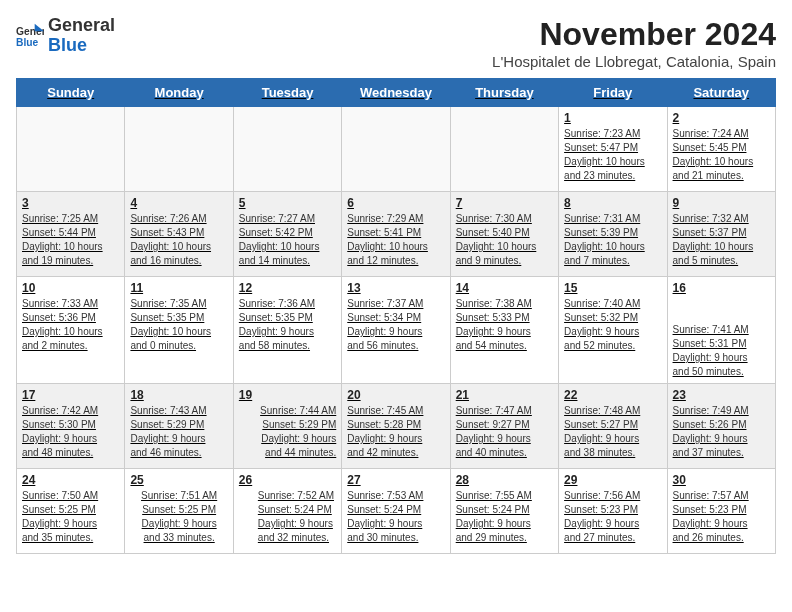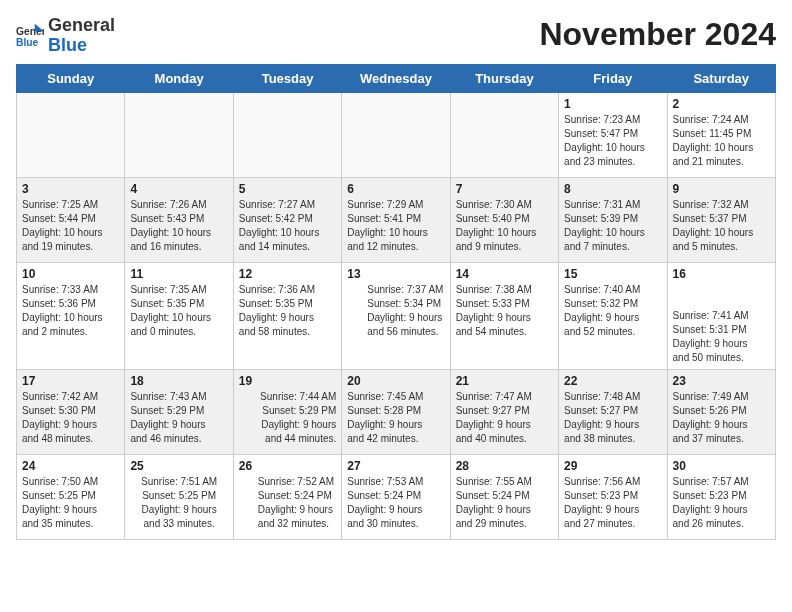--- a/index.html
+++ b/index.html
@@ -39,20 +39,21 @@
       color: #222;
     }
     .location {
       font-size: 15px;
       color: #444;
     }
     .calendar {
       width: 100%;
       border-collapse: collapse;
       table-layout: fixed;
+      text-decoration: underline;
     }
     .calendar th {
       background: #2b6cb0;
       color: #fff;
       text-align: center;
       padding: 6px 4px;
       font-size: 13px;
       border: 1px solid #2b6cb0;
     }
     .calendar td {
@@ -93,20 +94,21 @@
     </svg>
     <div>
       <div class="logo-text">
         <span class="general">General</span><br>
         <span class="blue">Blue</span>
       </div>
     </div>
   </div>
   <div class="title-block">
     <div class="month-title">November 2024</div>
+    <div class="location">L'Hospitalet de Llobregat, Catalonia, Spain</div>
   </div>
 </div>
 
 <table class="calendar">
   <thead>
     <tr>
     <th>Sunday</th>
         <th>Monday</th>
         <th>Tuesday</th>
         <th>Wednesday</th>
@@ -125,21 +127,21 @@
         <td>
           <div class="day-number">1</div>
           <div class="day-info" style="white-space: pre-line;">Sunrise: 7:23 AM
 Sunset: 5:47 PM
 Daylight: 10 hours
 and 23 minutes.</div>
         </td>
         <td>
           <div class="day-number">2</div>
           <div class="day-info" style="white-space: pre-line;">Sunrise: 7:24 AM
-Sunset: 11:45 PM
+Sunset: 5:45 PM
 Daylight: 10 hours
 and 21 minutes.</div>
         </td>
       </tr>
       <tr>
         <td class="shaded">
           <div class="day-number">3</div>
           <div class="day-info" style="white-space: pre-line;">Sunrise: 7:25 AM
 Sunset: 5:44 PM
 Daylight: 10 hours
@@ -205,21 +207,21 @@
         </td>
         <td>
           <div class="day-number">12</div>
           <div class="day-info" style="white-space: pre-line;">Sunrise: 7:36 AM
 Sunset: 5:35 PM
 Daylight: 9 hours
 and 58 minutes.</div>
         </td>
         <td>
           <div class="day-number">13</div>
-          <div class="day-info" style="white-space: pre-line; margin-left: 20px;">Sunrise: 7:37 AM
+          <div class="day-info" style="white-space: pre-line;">Sunrise: 7:37 AM
 Sunset: 5:34 PM
 Daylight: 9 hours
 and 56 minutes.</div>
         </td>
         <td>
           <div class="day-number">14</div>
           <div class="day-info" style="white-space: pre-line;">Sunrise: 7:38 AM
 Sunset: 5:33 PM
 Daylight: 9 hours
 and 54 minutes.</div>

